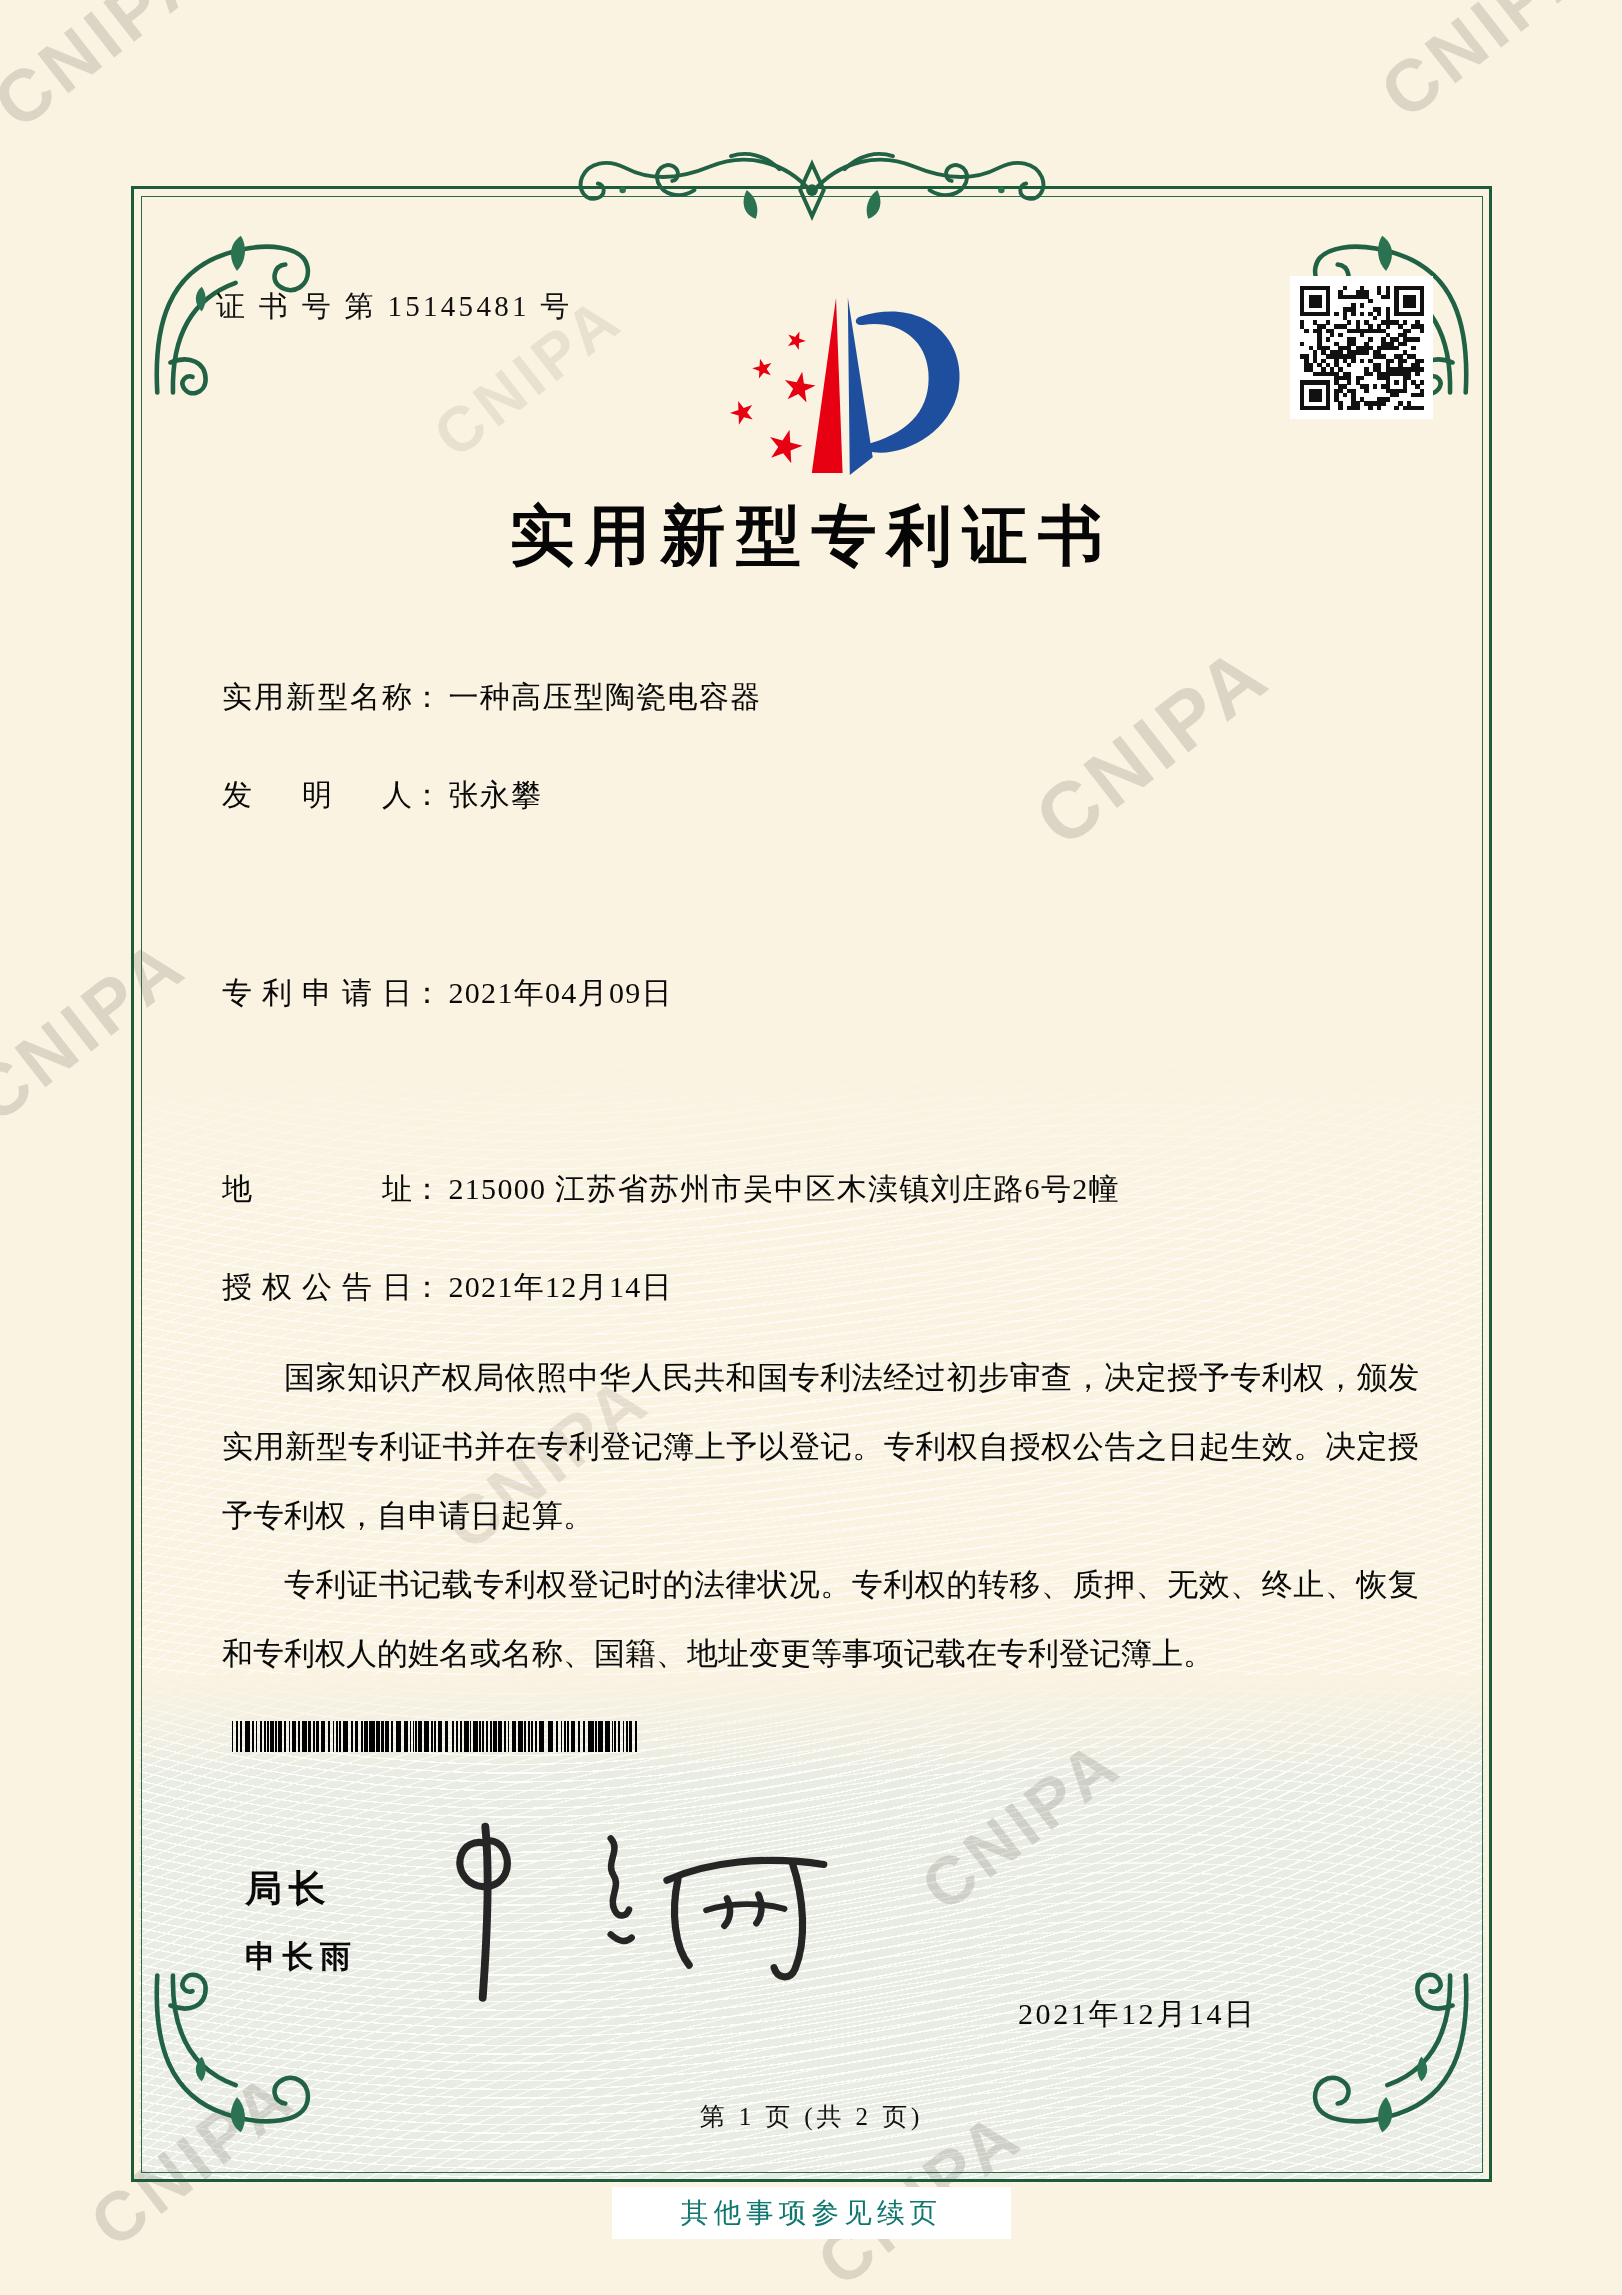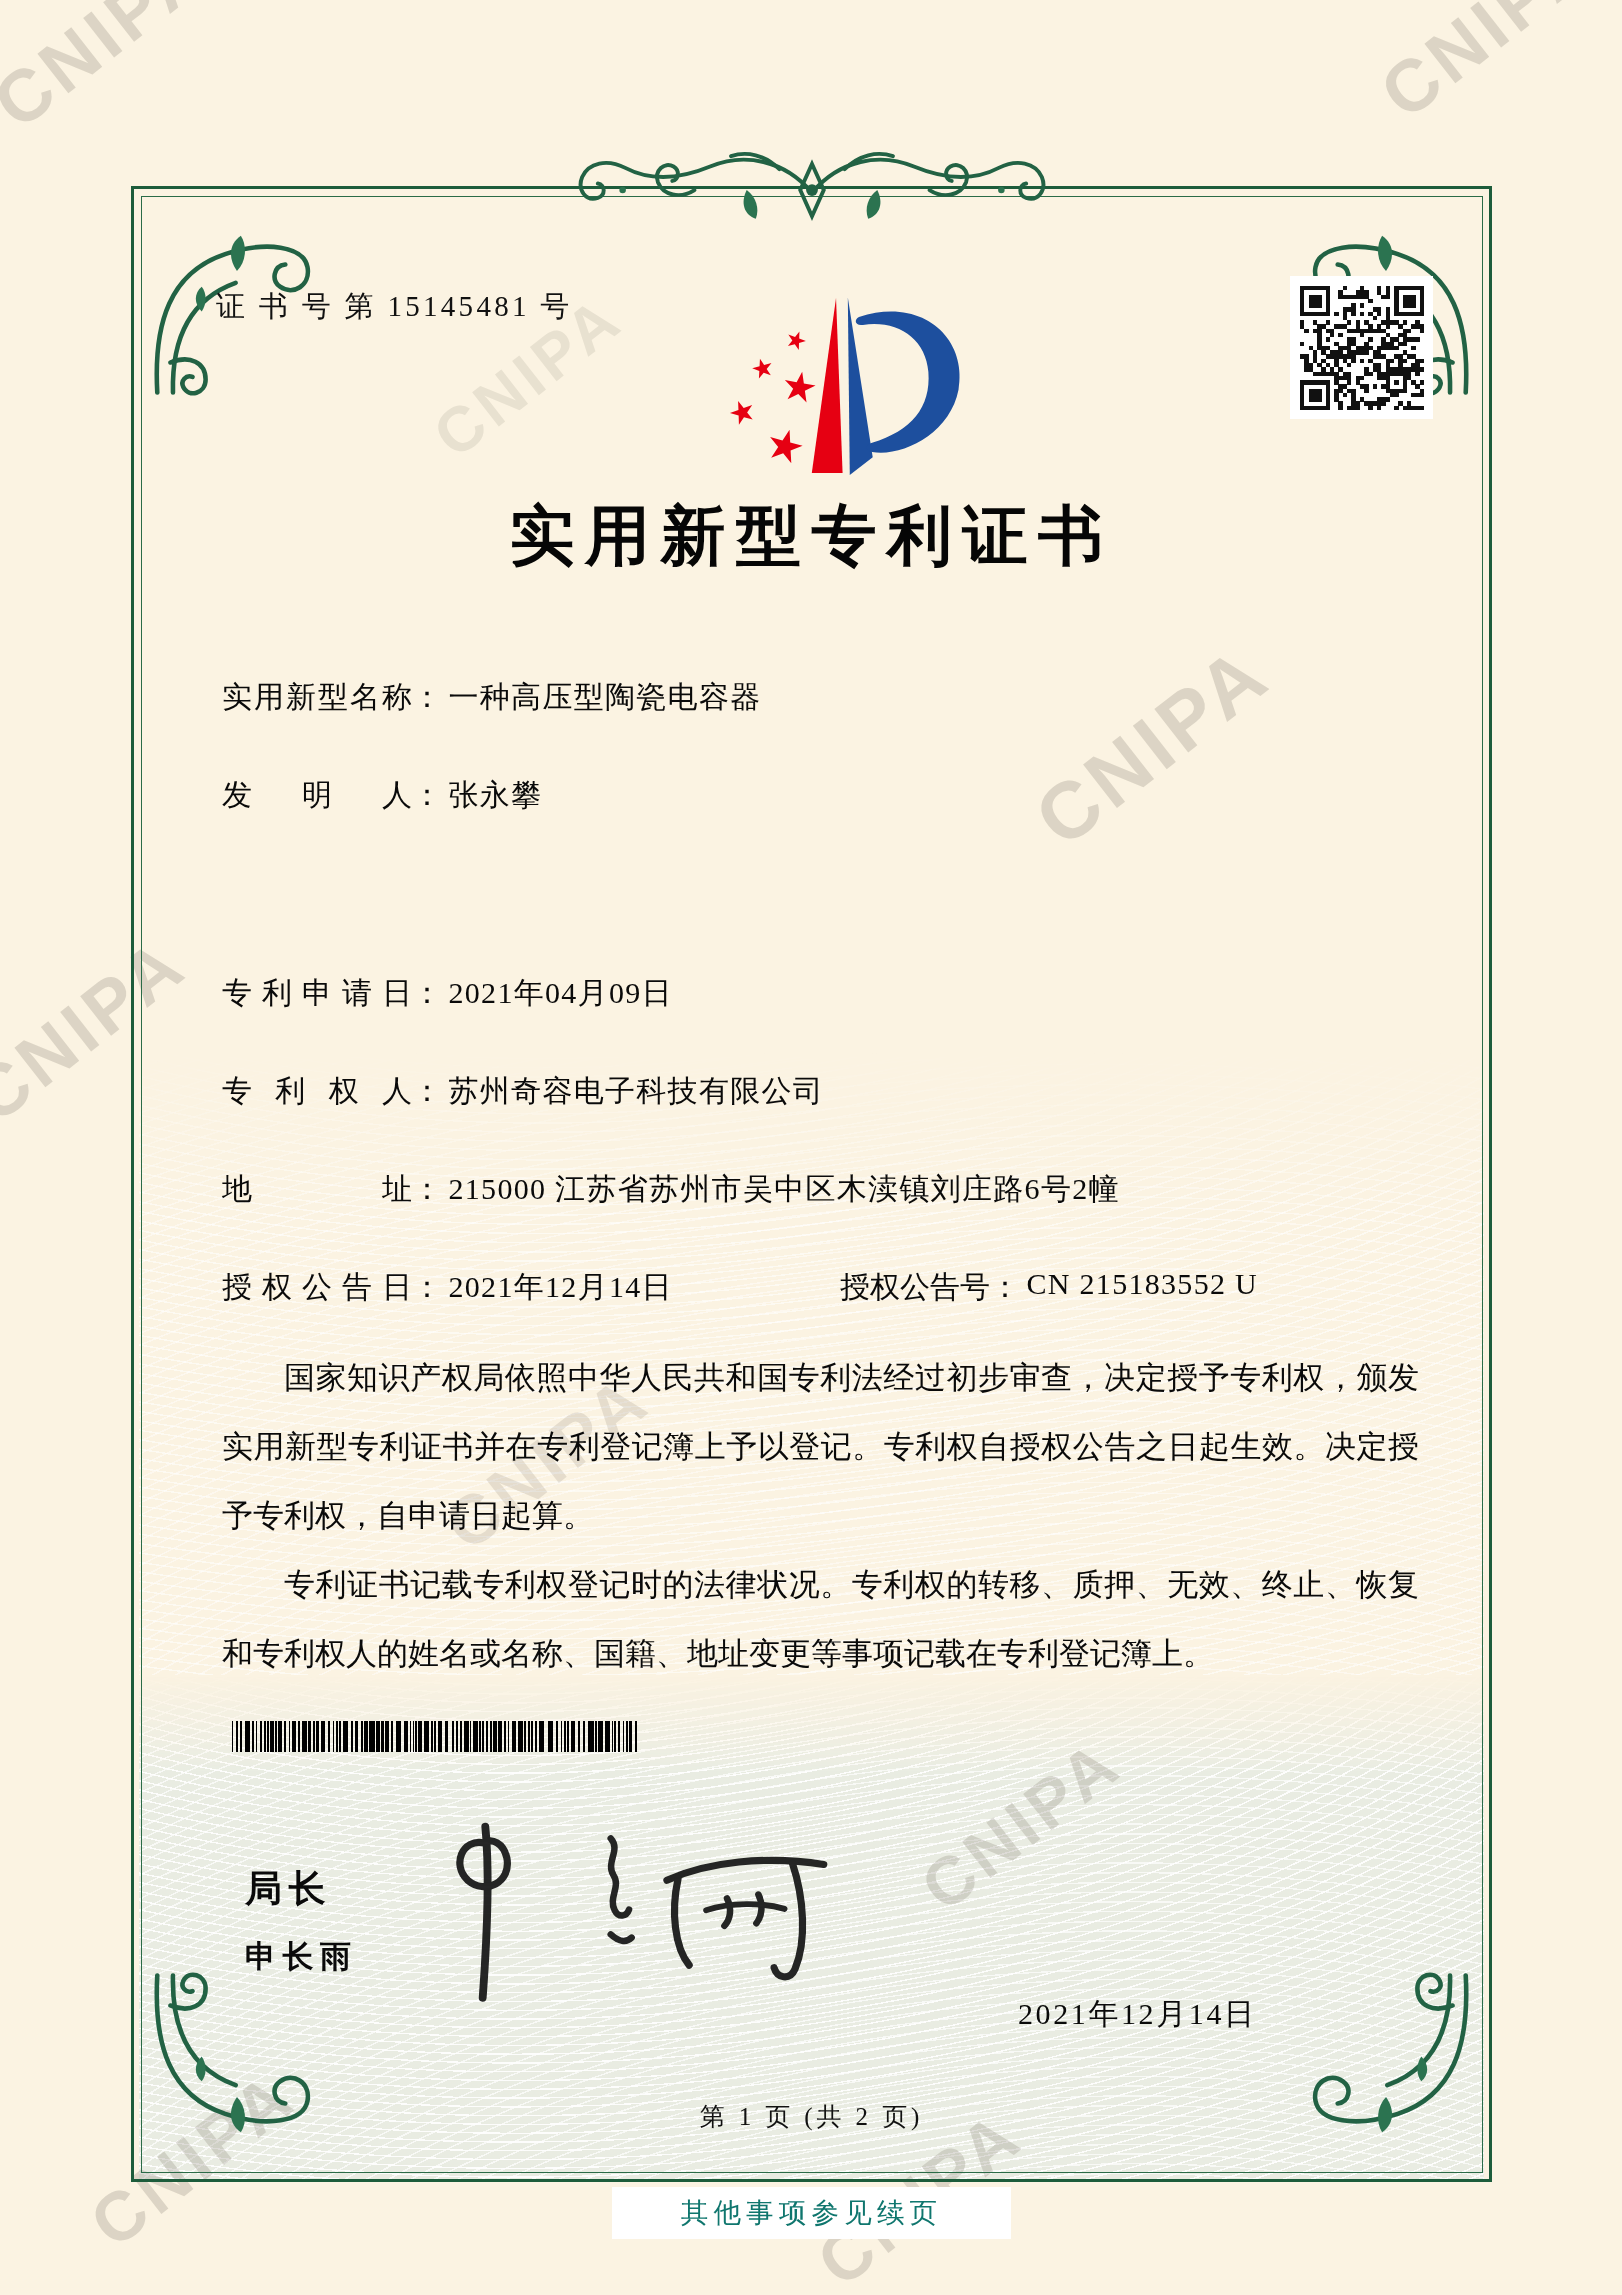--- a/index.html
+++ b/index.html
@@ -557,31 +557,25 @@
 
   <div class="field-row" style="top:677px">
     <span class="flabel">实用新型名称</span><span class="fcolon">：</span><span class="fvalue">一种高压型陶瓷电容器</span>
   </div>
   <div class="field-row" style="top:775px">
     <span class="flabel">发明人</span><span class="fcolon">：</span><span class="fvalue">张永攀</span>
   </div>
   <div class="field-row" style="top:973px">
     <span class="flabel">专利申请日</span><span class="fcolon">：</span><span class="fvalue">2021年04月09日</span>
   </div>
-  <div class="field-row" style="top:1071px">
-    <span class="flabel">专利权人</span><span class="fcolon">：</span><span class="fvalue">苏州奇容电子科技有限公司</span>
-  </div>
   <div class="field-row" style="top:1169px">
     <span class="flabel">地址</span><span class="fcolon">：</span><span class="fvalue">215000 江苏省苏州市吴中区木渎镇刘庄路6号2幢</span>
   </div>
   <div class="field-row" style="top:1267px;width:1309px">
     <span class="flabel">授权公告日</span><span class="fcolon">：</span><span class="fvalue">2021年12月14日</span>
-    <span class="fgroup2">
-      <span class="flabel2">授权公告号</span><span class="fcolon">：</span><span class="fvalue">CN 215183552 U</span>
-    </span>
   </div>
 
   <div class="bodytext">
     <p>国家知识产权局依照中华人民共和国专利法经过初步审查，决定授予专利权，颁发实用新型专利证书并在专利登记簿上予以登记。专利权自授权公告之日起生效。决定授予专利权，自申请日起算。</p>
     <p>专利证书记载专利权登记时的法律状况。专利权的转移、质押、无效、终止、恢复和专利权人的姓名或名称、国籍、地址变更等事项记载在专利登记簿上。</p>
   </div>
 
   <div id="barcode"><i style="width:1.3px;margin-right:2.6px"></i><i style="width:2px;margin-right:2px"></i><i style="width:2px;margin-right:3.3px"></i><i style="width:5.2px;margin-right:2px"></i><i style="width:1.3px;margin-right:2px"></i><i style="width:1.3px;margin-right:2.6px"></i><i style="width:2px;margin-right:2px"></i><i style="width:2px;margin-right:1.3px"></i><i style="width:2px;margin-right:1.3px"></i><i style="width:3.9px;margin-right:1.3px"></i><i style="width:1.3px;margin-right:1.3px"></i><i style="width:3.9px;margin-right:2px"></i><i style="width:2px;margin-right:3.3px"></i><i style="width:1.3px;margin-right:2px"></i><i style="width:3.9px;margin-right:2px"></i><i style="width:2px;margin-right:1.3px"></i><i style="width:5.2px;margin-right:1.3px"></i><i style="width:2.6px;margin-right:2px"></i><i style="width:2px;margin-right:1.3px"></i><i style="width:2.6px;margin-right:2.6px"></i><i style="width:3.9px;margin-right:2.6px"></i><i style="width:2px;margin-right:3.3px"></i><i style="width:1.3px;margin-right:1.3px"></i><i style="width:2px;margin-right:1.3px"></i><i style="width:2.6px;margin-right:1.3px"></i><i style="width:5.2px;margin-right:3.3px"></i><i style="width:1.3px;margin-right:2px"></i><i style="width:3.9px;margin-right:2.6px"></i><i style="width:2px;margin-right:1.3px"></i><i style="width:3.9px;margin-right:1.3px"></i><i style="width:5.2px;margin-right:1.3px"></i><i style="width:3.9px;margin-right:1.3px"></i><i style="width:2.6px;margin-right:1.3px"></i><i style="width:3.9px;margin-right:2px"></i><i style="width:2px;margin-right:2.6px"></i><i style="width:5.2px;margin-right:3.3px"></i><i style="width:3.9px;margin-right:2px"></i><i style="width:1.3px;margin-right:1.3px"></i><i style="width:1.3px;margin-right:1.3px"></i><i style="width:2px;margin-right:1.3px"></i><i style="width:3.9px;margin-right:2px"></i><i style="width:5.2px;margin-right:2px"></i><i style="width:1.3px;margin-right:1.3px"></i><i style="width:2px;margin-right:2px"></i><i style="width:3.9px;margin-right:2.6px"></i><i style="width:3.9px;margin-right:3.3px"></i><i style="width:2.6px;margin-right:2px"></i><i style="width:2px;margin-right:1.3px"></i><i style="width:2.6px;margin-right:1.3px"></i><i style="width:5.2px;margin-right:1.3px"></i><i style="width:1.3px;margin-right:1.3px"></i><i style="width:5.2px;margin-right:1.3px"></i><i style="width:2px;margin-right:1.3px"></i><i style="width:1.3px;margin-right:2px"></i><i style="width:2.6px;margin-right:1.3px"></i><i style="width:2px;margin-right:1.3px"></i><i style="width:3.9px;margin-right:1.3px"></i><i style="width:3.9px;margin-right:2px"></i><i style="width:2px;margin-right:2px"></i><i style="width:1.3px;margin-right:2.6px"></i><i style="width:3.9px;margin-right:2px"></i><i style="width:5.2px;margin-right:1.3px"></i><i style="width:2px;margin-right:1.3px"></i><i style="width:2px;margin-right:1.3px"></i><i style="width:2.6px;margin-right:1.3px"></i><i style="width:2px;margin-right:2.6px"></i><i style="width:5.2px;margin-right:3.3px"></i><i style="width:5.2px;margin-right:3.3px"></i><i style="width:2px;margin-right:2.6px"></i><i style="width:1.3px;margin-right:2px"></i><i style="width:2px;margin-right:1.3px"></i><i style="width:2px;margin-right:2px"></i><i style="width:3.9px;margin-right:2.6px"></i><i style="width:2px;margin-right:2.6px"></i><i style="width:2.6px;margin-right:3.3px"></i><i style="width:5.2px;margin-right:1.3px"></i><i style="width:2px;margin-right:1.3px"></i><i style="width:5.2px;margin-right:1.3px"></i><i style="width:5.2px;margin-right:2px"></i><i style="width:1.3px;margin-right:1.3px"></i><i style="width:2px;margin-right:1.3px"></i><i style="width:2px;margin-right:3.3px"></i><i style="width:1.3px;margin-right:1.3px"></i><i style="width:2px;margin-right:1.3px"></i><i style="width:2.6px;margin-right:3.3px"></i><i style="width:2.6px"></i></div>
 
   <div class="sig-title">局长</div>

